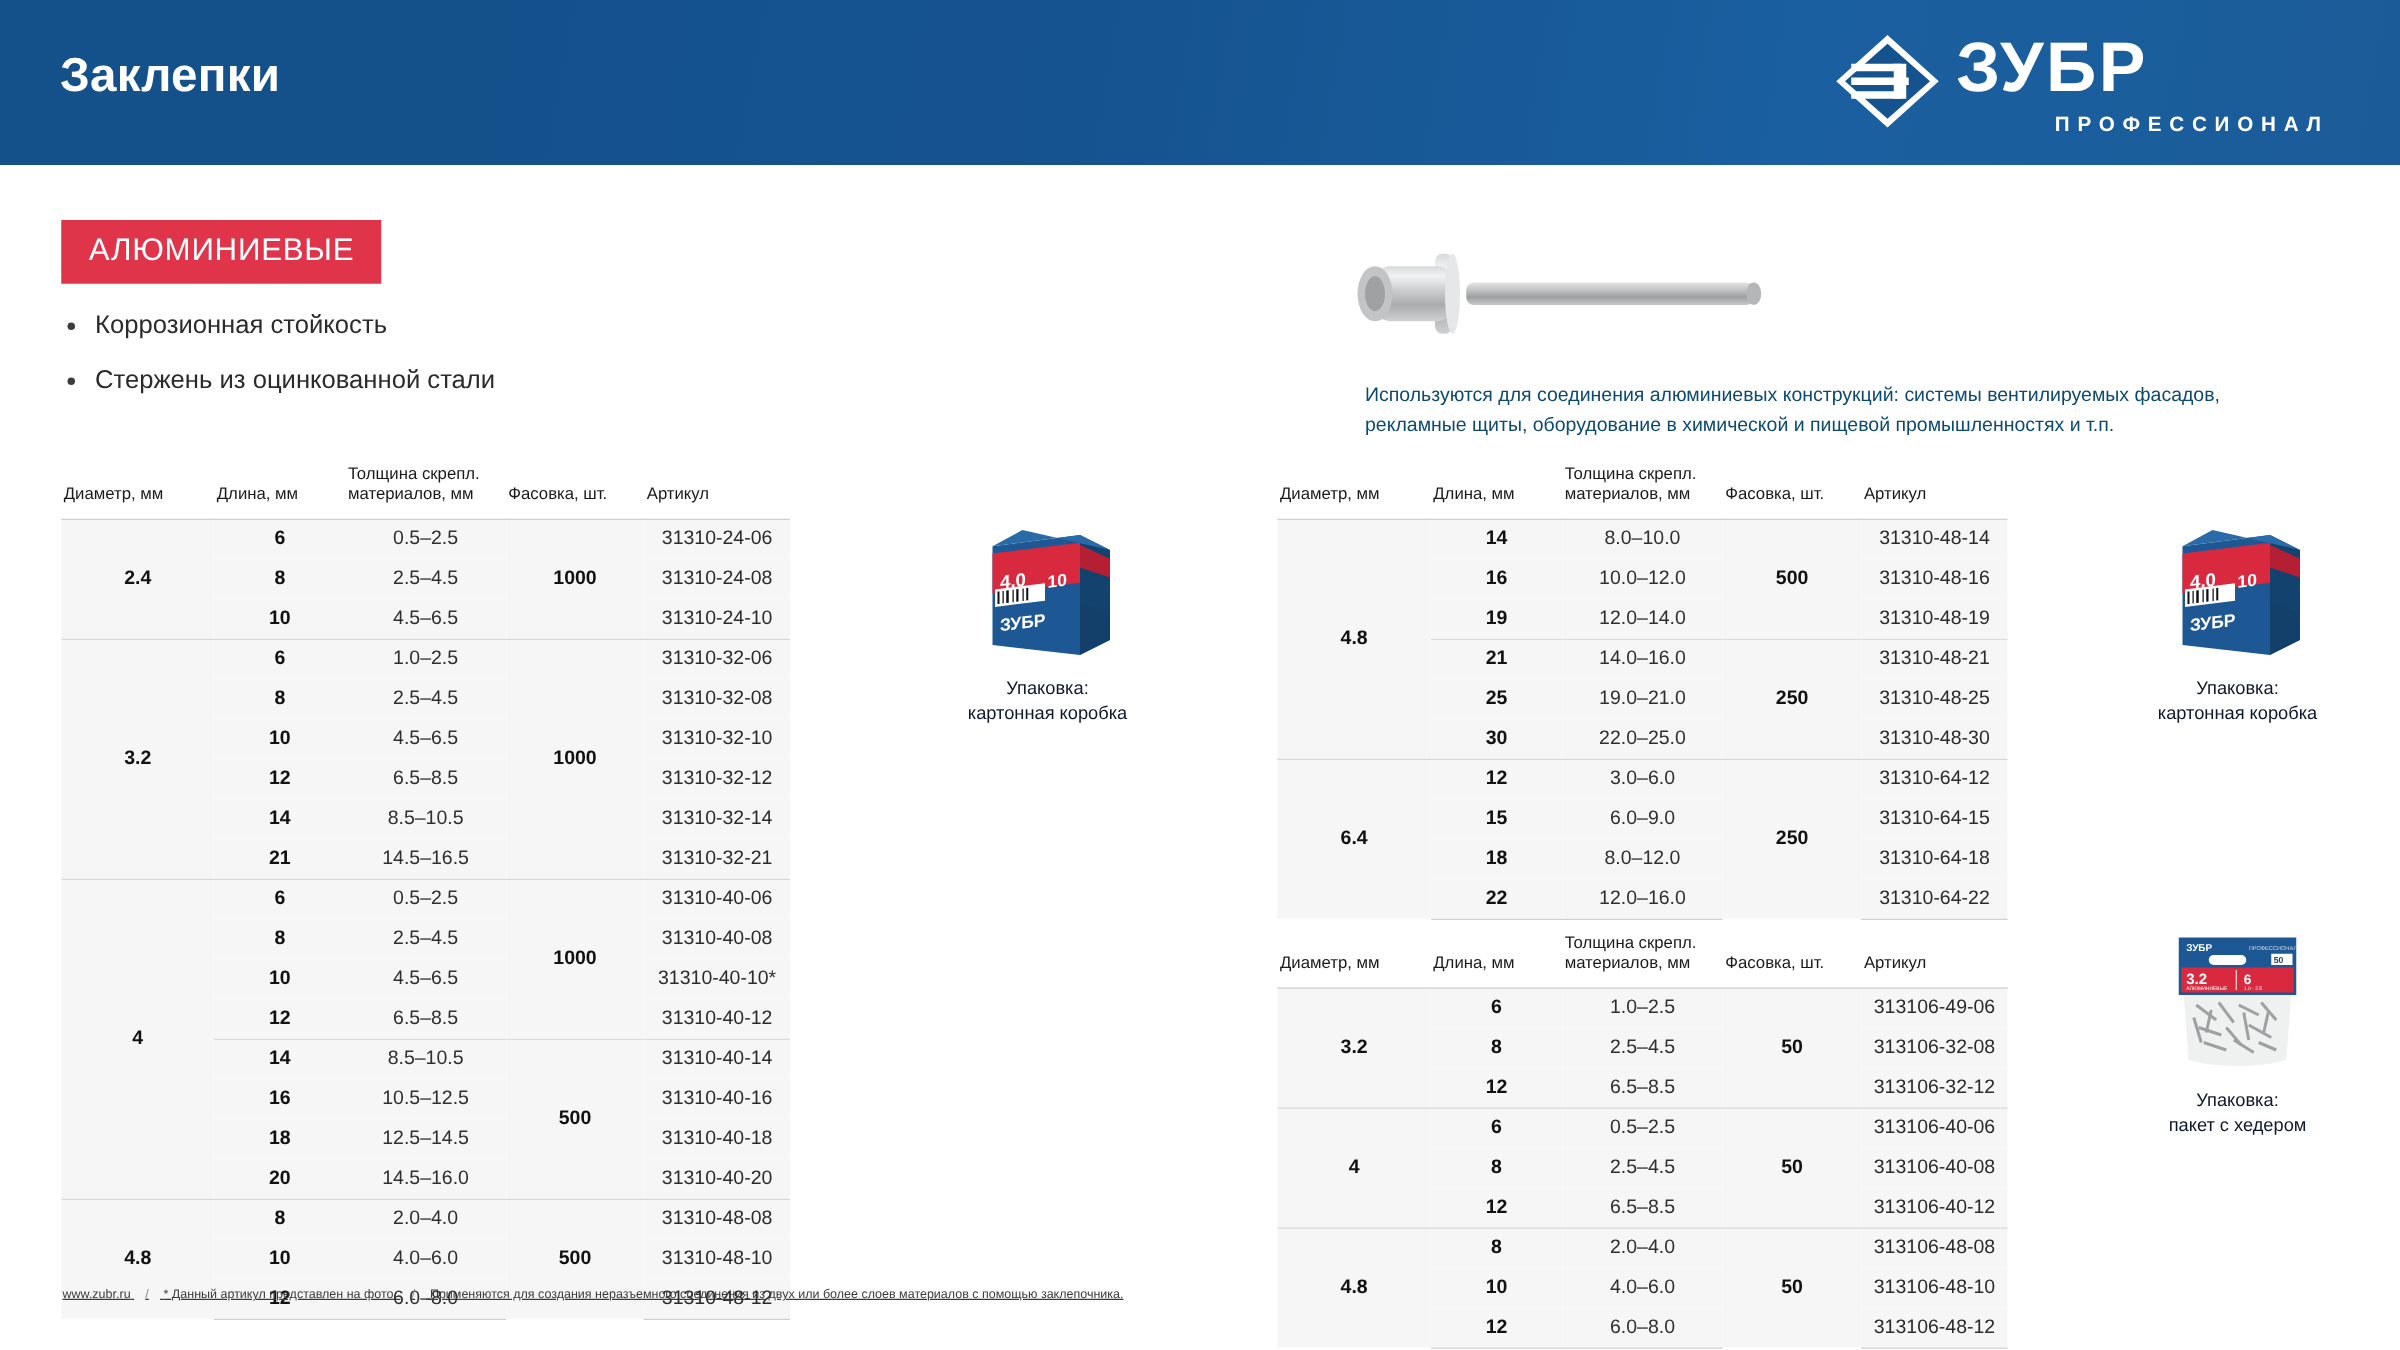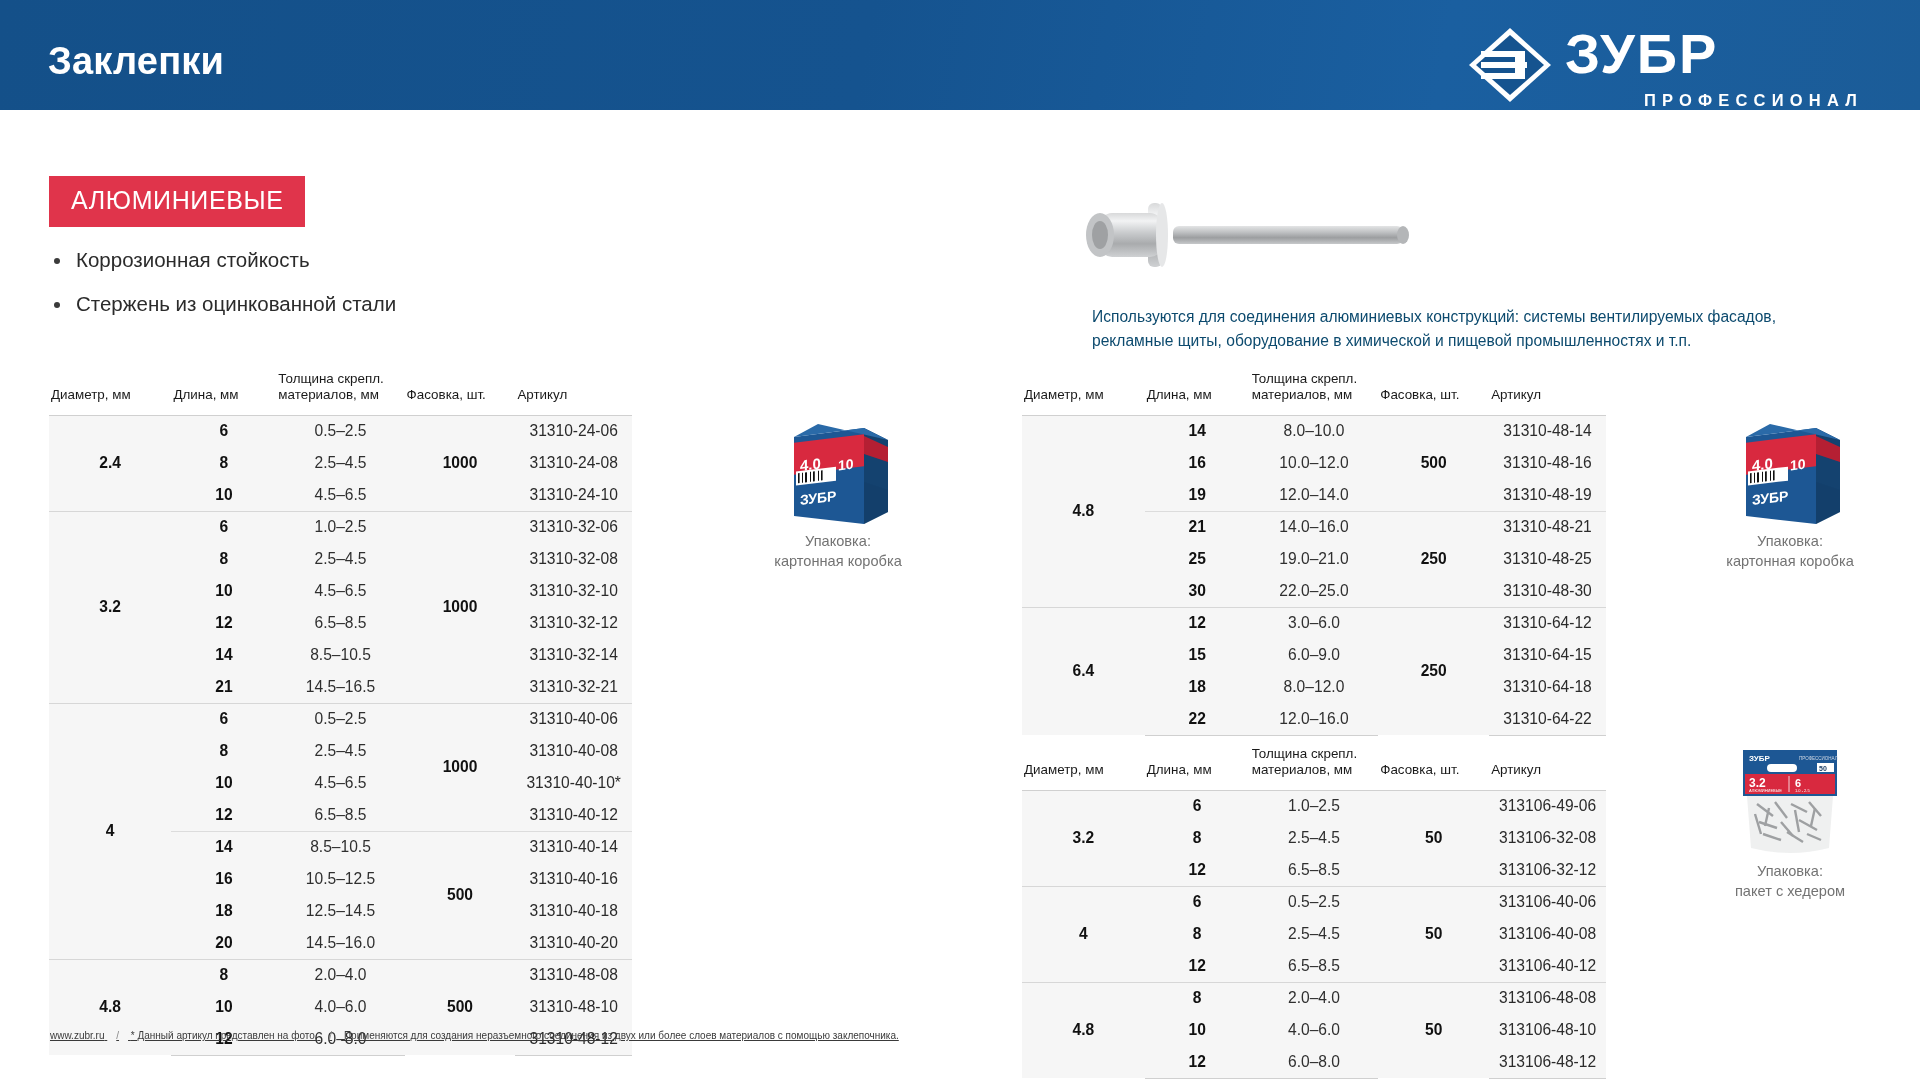--- a/index.html
+++ b/index.html
@@ -6,21 +6,21 @@
   html,body { width:1920px; height:1080px; }
   body {
     font-family:"Liberation Sans", sans-serif;
     background:#ffffff;
     color:#231f20;
     overflow:hidden;
   }
 
   
   .header {
-    position:absolute; left:0; top:0; width:1920px; height:110px;
+    position:absolute; left:0; top:0; width:1920px; height:132px;
     background:linear-gradient(100deg,#145089 0%,#15538f 45%,#1a5fa0 75%,#1b5c98 100%);
   }
   .header-title {
     position:absolute; left:48px; top:40px;
     font-size:38px; font-weight:bold; color:#ffffff; letter-spacing:0.2px;
   }
   .logo-wrap {
     position:absolute; right:55px; top:26px;
     display:flex; align-items:flex-start;
   }
@@ -78,21 +78,21 @@
   .tbl tbody td.sub-sep { border-top:1px solid #dcdcdc; }
   .tbl tbody tr.first-row td { border-top:1px solid #d0d0d0; }
   .tbl tbody tr.last-row td { border-bottom:1px solid #d0d0d0; }
 
   #table-left  { left:49px;   top:367px;  width:583px; }
   #table-right-top { left:1022px; top:367px; width:584px; }
   #table-right-bottom { left:1022px; top:742px; width:584px; }
 
   
   .pkg { position:absolute; text-align:center; width:200px; }
-  .pkg-cap { font-size:14.6px; color:#737373; line-height:1.36; }
+  .pkg-cap { font-size:14.6px; color:#0f172a; line-height:1.36; margin-top:10px; }
   #pkg-left  { left:738px;  top:412px; }
   #pkg-right-top { left:1690px; top:412px; }
   #pkg-right-bottom { left:1690px; top:742px; }
 
   .box-img { width:125px; height:120px; margin:0 auto; display:block; }
   .bag-img { width:122px; height:120px; margin:0 auto; display:block; }
 
   
   .footer {
     position:absolute; left:50px; top:1030px; width:1820px;

